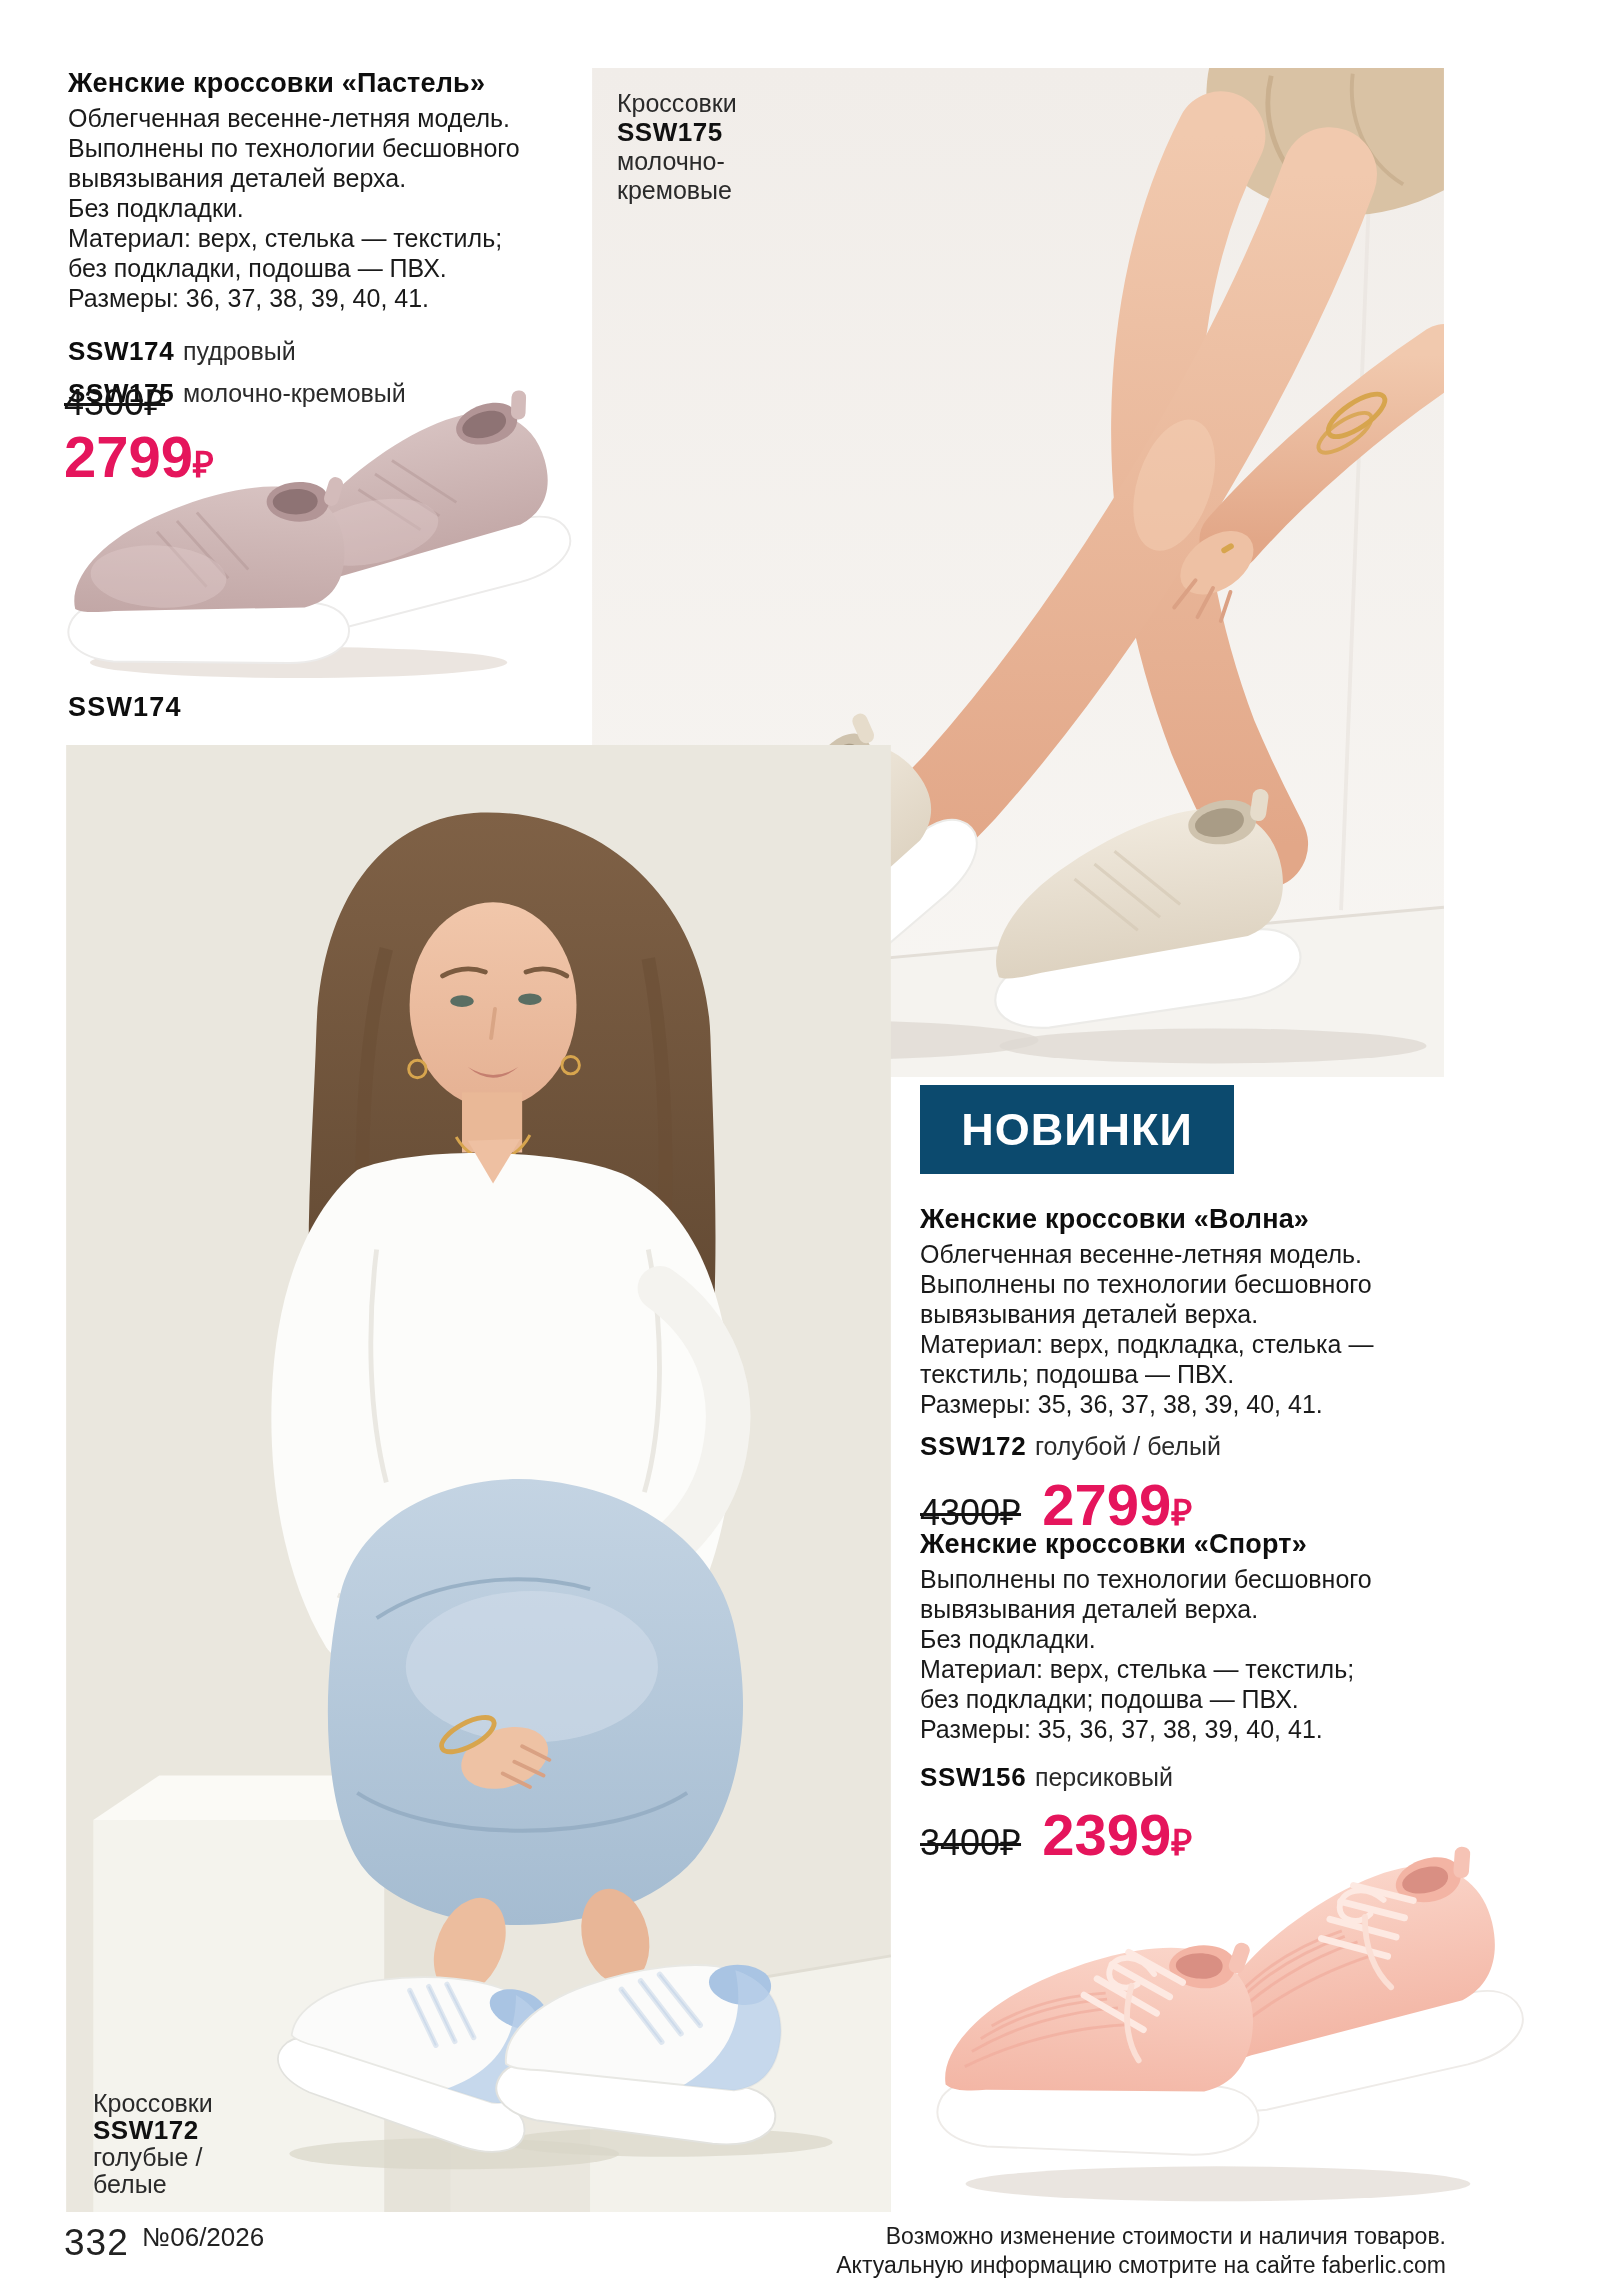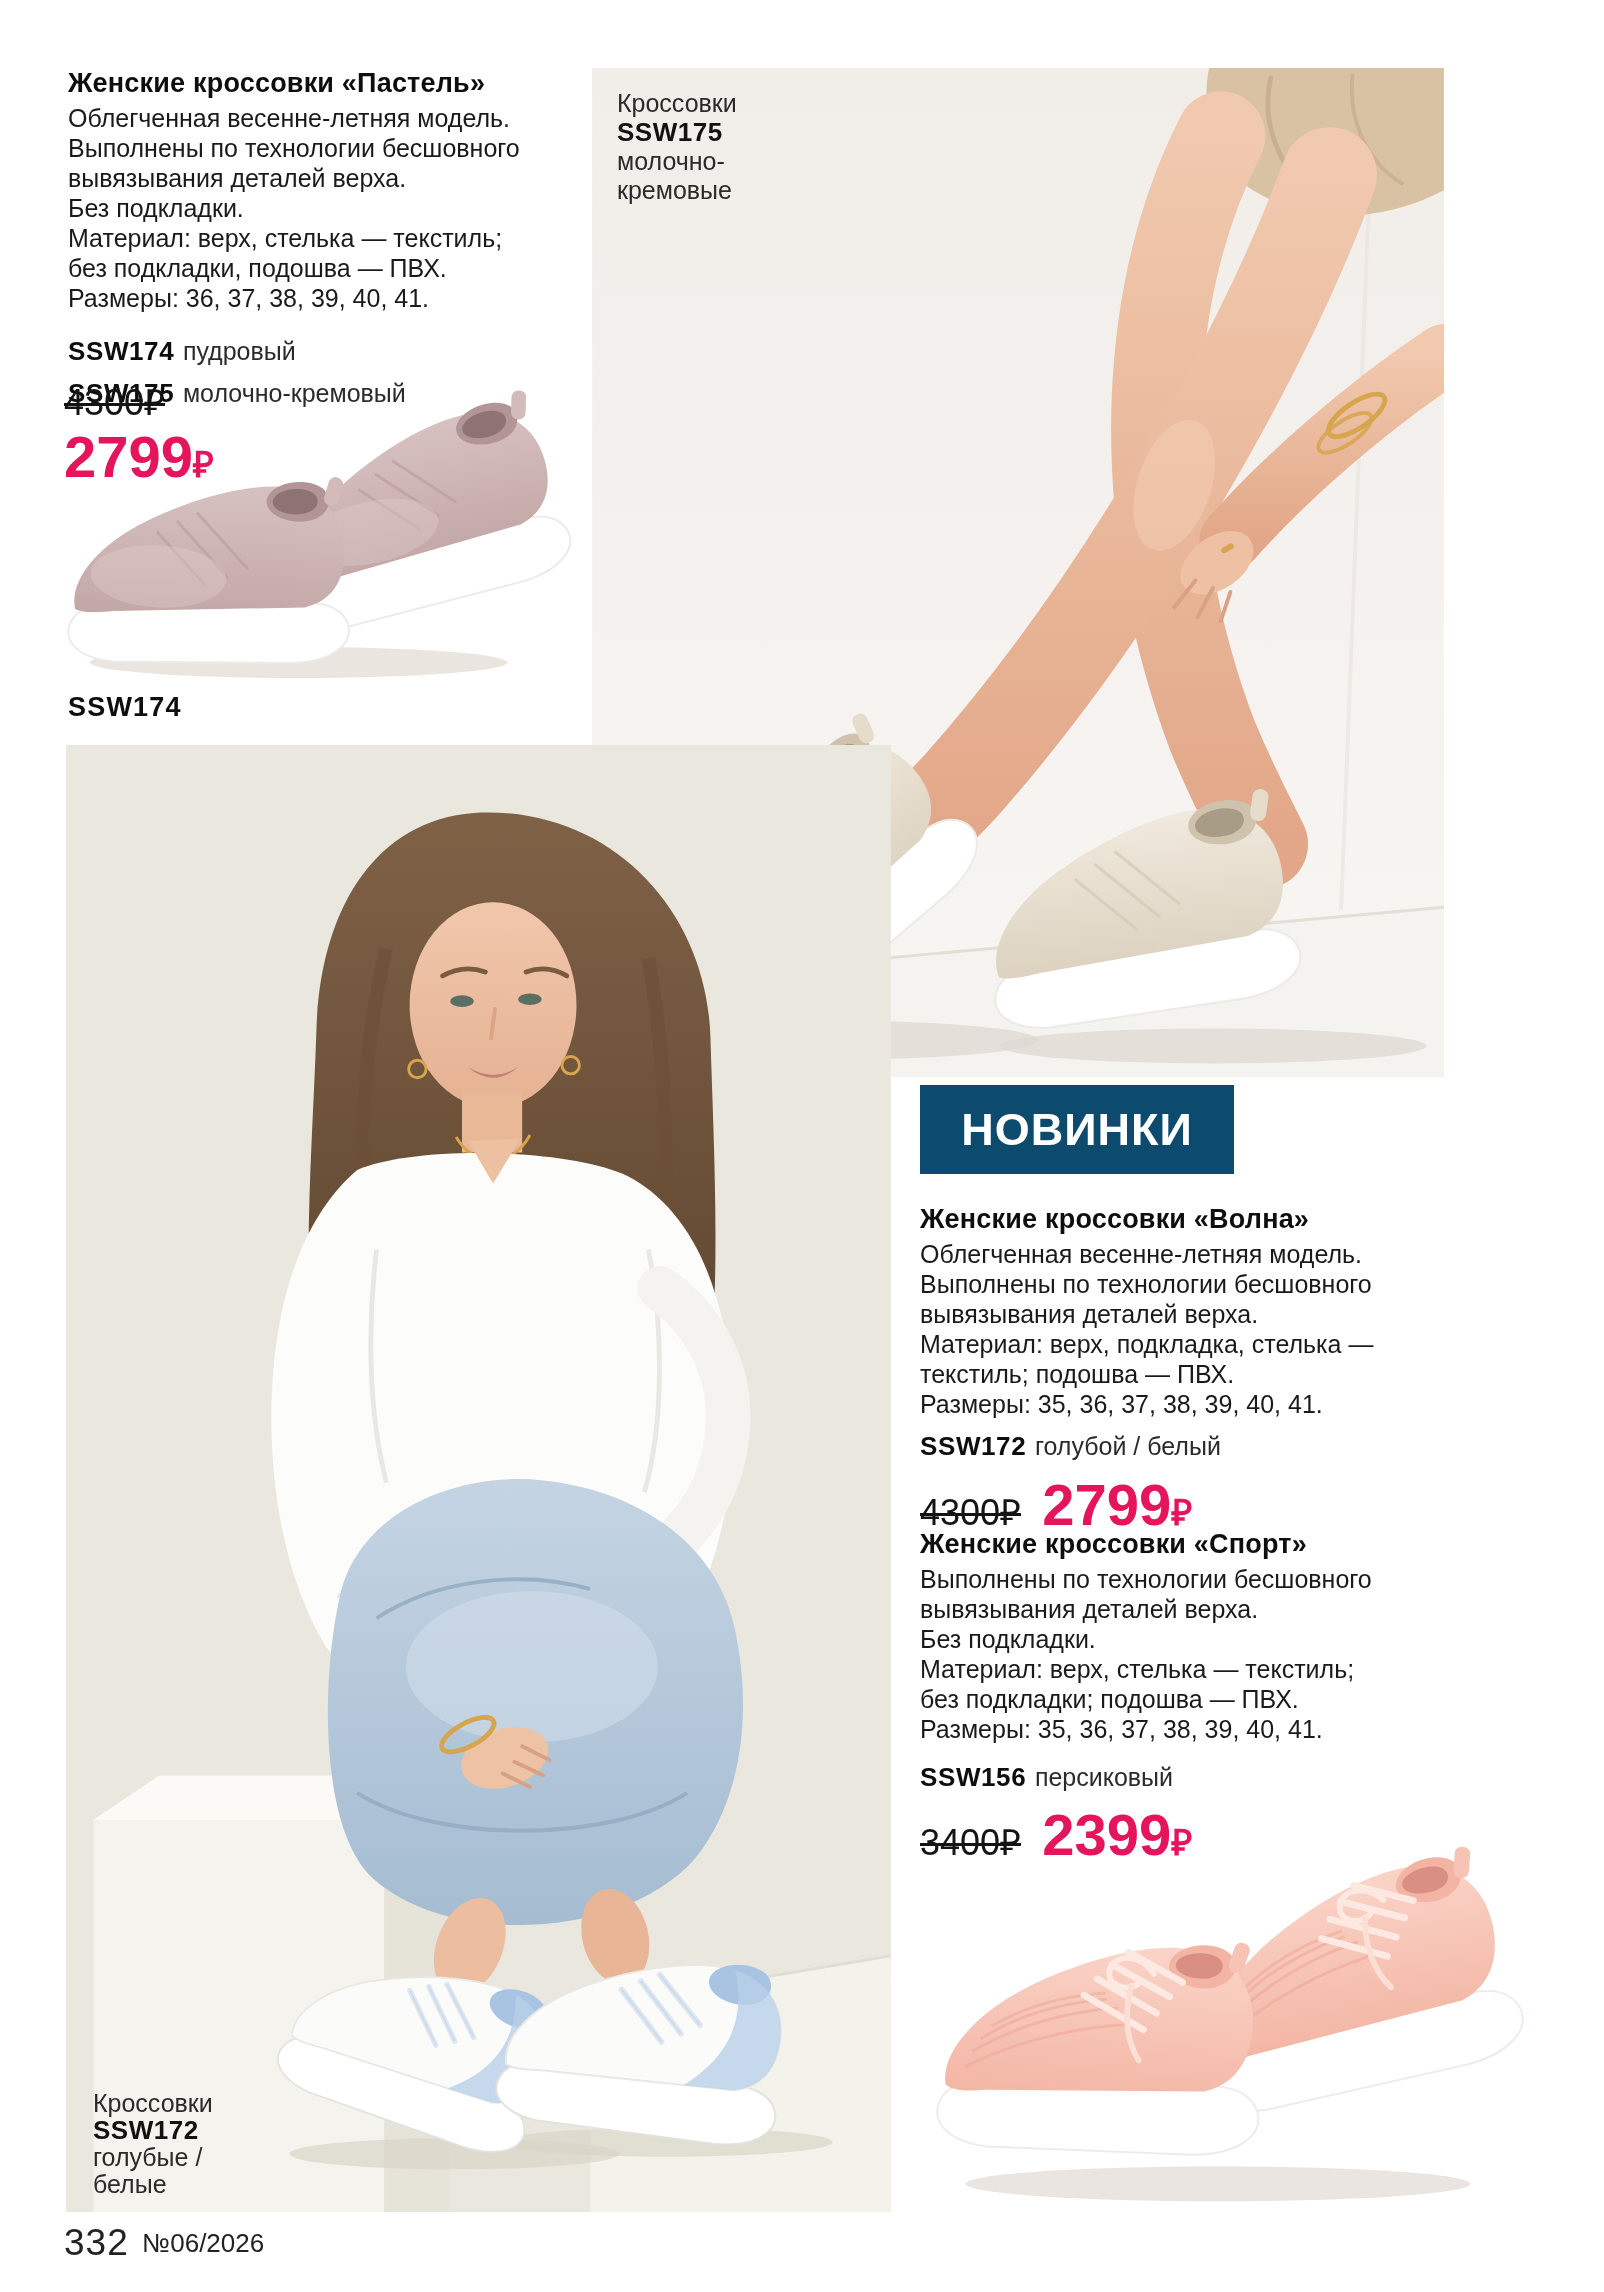--- a/index.html
+++ b/index.html
@@ -22,21 +22,21 @@
   
   .banner{
     display:flex;align-items:center;justify-content:center;
     color:#fff;font-weight:bold;font-size:45px;letter-spacing:1px;
   }
   
   .photo-caption{font-size:25px;line-height:29px;color:#2a2a2a;}
   .photo-caption .bold{font-weight:bold;font-size:26px;letter-spacing:0.5px;color:#111;}
   .shoe-label{font-size:27px;font-weight:bold;letter-spacing:1.2px;color:#0e0e0e;}
   
-  .footer-left{display:flex;align-items:center;gap:13.6px;color:#222;}
+  .footer-left{display:flex;align-items:flex-start;gap:13.6px;color:#222;}
   .footer-left .pagenum{font-size:37px;letter-spacing:1px;}
   .footer-left .issue{font-size:26px;}
   .footer-right{text-align:right;font-size:23px;line-height:29px;color:#1c1c1c;}
   svg{display:block;}
 </style>
 </head>
 <body>
 
 <div class="page">
 
@@ -328,15 +328,19 @@
         <path d="M222,100 C206,80 180,82 176,100 C174,114 192,122 206,112" stroke="#fde9e2" stroke-width="6" fill="none" stroke-linecap="round"></path>
         <path d="M200,114 C194,144 200,172 214,190" stroke="#fbdfd5" stroke-width="6" fill="none" stroke-linecap="round"></path>
       </g>
     </svg>
   </div>
 
   <div class="footer-left abs" style="left:64px;top:2222px;">
     <span class="pagenum">332</span>
     <span class="issue">№06/2026</span>
   </div>
+  <div class="footer-right abs" style="right:159px;top:2222px;">
+    <div>Возможно изменение стоимости и наличия товаров.</div>
+    <div>Актуальную информацию смотрите на сайте faberlic.com</div>
+  </div>
 
 </div>
 
 
 </body></html>

